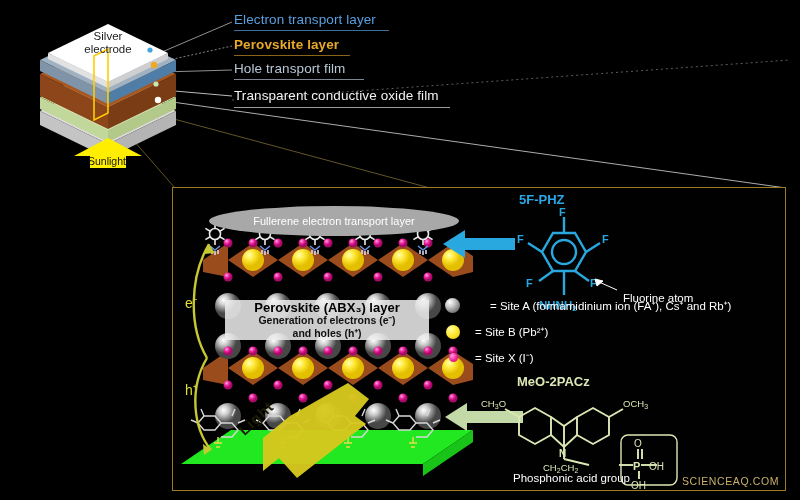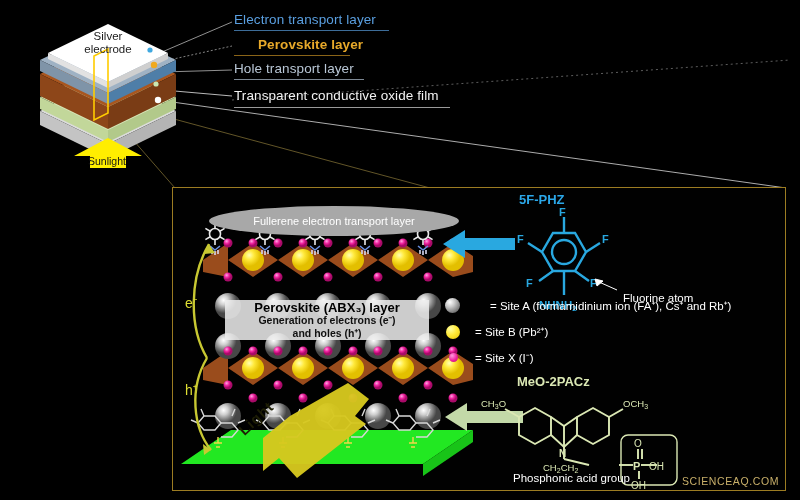--- a/index.html
+++ b/index.html
@@ -21,21 +21,21 @@
   #device-stack { left: 18px; top: 8px; width: 210px; height: 160px; }
 
   
   .layer-label {
     position: absolute;
     font-size: 13.5px;
     white-space: nowrap;
     letter-spacing: .1px;
   }
   .lbl-etl { color: #5a9fe0; }
-  .lbl-pvk { color: #e8a92a; font-weight: bold; margin-left: 24px; }
+  .lbl-pvk { color: #e8a92a; font-weight: bold; }
   .lbl-htl { color: #b9c7d6; }
   .lbl-tco { color: #f2f2f2; }
 
   .silver-txt {
     position:absolute;
     color:#1a1a1a;
     font-size: 11.5px;
     text-align:center;
     line-height: 12.5px;
     z-index: 30;
@@ -195,21 +195,21 @@
     </div>
     <div class="sun-txt" style="left:70px; top:147px;">Sunlight</div>
   </div>
 
   <div class="layer-label lbl-etl abs" style="left:234px; top:12px;">Electron transport layer</div>
   <div class="abs" style="left:234px; top:30px; width:155px; height:1px; background:#3d6d99;"></div>
 
   <div class="layer-label lbl-pvk abs" style="left:234px; top:37px;">Perovskite layer</div>
   <div class="abs" style="left:234px; top:55px; width:116px; height:1px; background:#8a6418;"></div>
 
-  <div class="layer-label lbl-htl abs" style="left:234px; top:61px;">Hole transport layer</div>
+  <div class="layer-label lbl-htl abs" style="left:234px; top:61px;">Hole transport film</div>
   <div class="abs" style="left:234px; top:79px; width:130px; height:1px; background:#7d8894;"></div>
 
   <div class="layer-label lbl-tco abs" style="left:234px; top:88px;">Transparent conductive oxide film</div>
   <div class="abs" style="left:234px; top:107px; width:216px; height:1px; background:#9a9a9a;"></div>
 
   <div id="main-panel" class="abs">
 
     <svg class="abs" style="left:0;top:0;width:300px;height:302px;" viewBox="0 0 300 302">
       <defs>
         <radialGradient id="gA" cx="33%" cy="28%">

